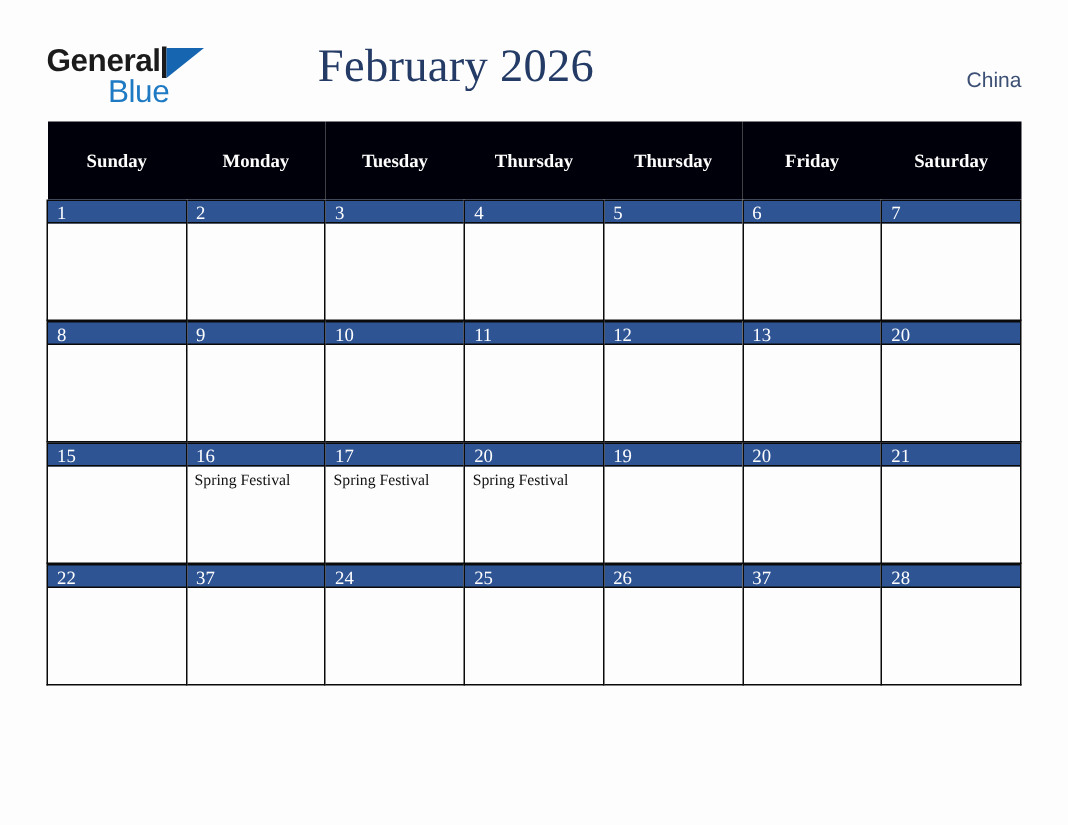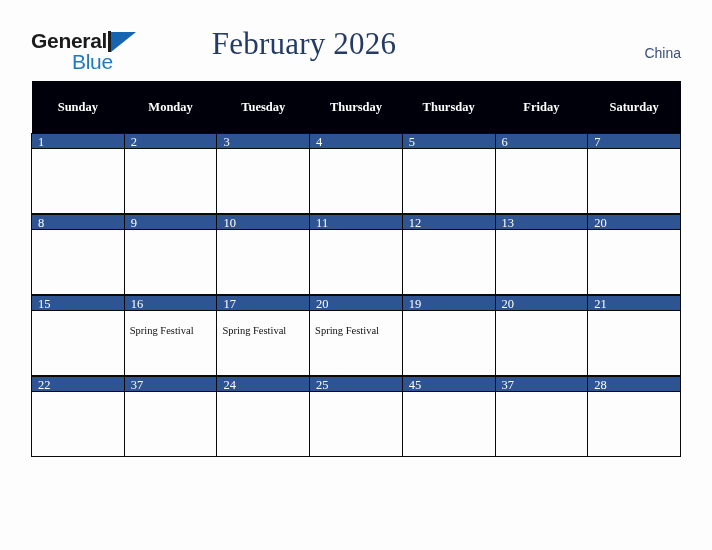--- a/index.html
+++ b/index.html
@@ -147,21 +147,20 @@
     font-family: "Liberation Serif", serif;
     font-size: 12.5px;
     padding: 0 0 0 6px;
     border-top: 1px solid #0a0a0a;
     border-bottom: 1px solid #0a0a0a;
     box-sizing: border-box;
   }
   .day-events {
     display: block;
     padding: 3px 4px 0 5px;
-    margin-top: 10px;
   }
   .event {
     display: block;
     font-family: "Liberation Serif", serif;
     font-size: 10.5px;
     line-height: 13px;
     color: #101010;
   }
 </style>
 </head>
@@ -304,21 +303,21 @@
         </td>
         <td>
           <span class="day-num">24</span>
           <span class="day-events"></span>
         </td>
         <td>
           <span class="day-num">25</span>
           <span class="day-events"></span>
         </td>
         <td>
-          <span class="day-num">45</span>
+          <span class="day-num">26</span>
           <span class="day-events"></span>
         </td>
         <td>
           <span class="day-num">37</span>
           <span class="day-events"></span>
         </td>
         <td>
           <span class="day-num">28</span>
           <span class="day-events"></span>
         </td>

